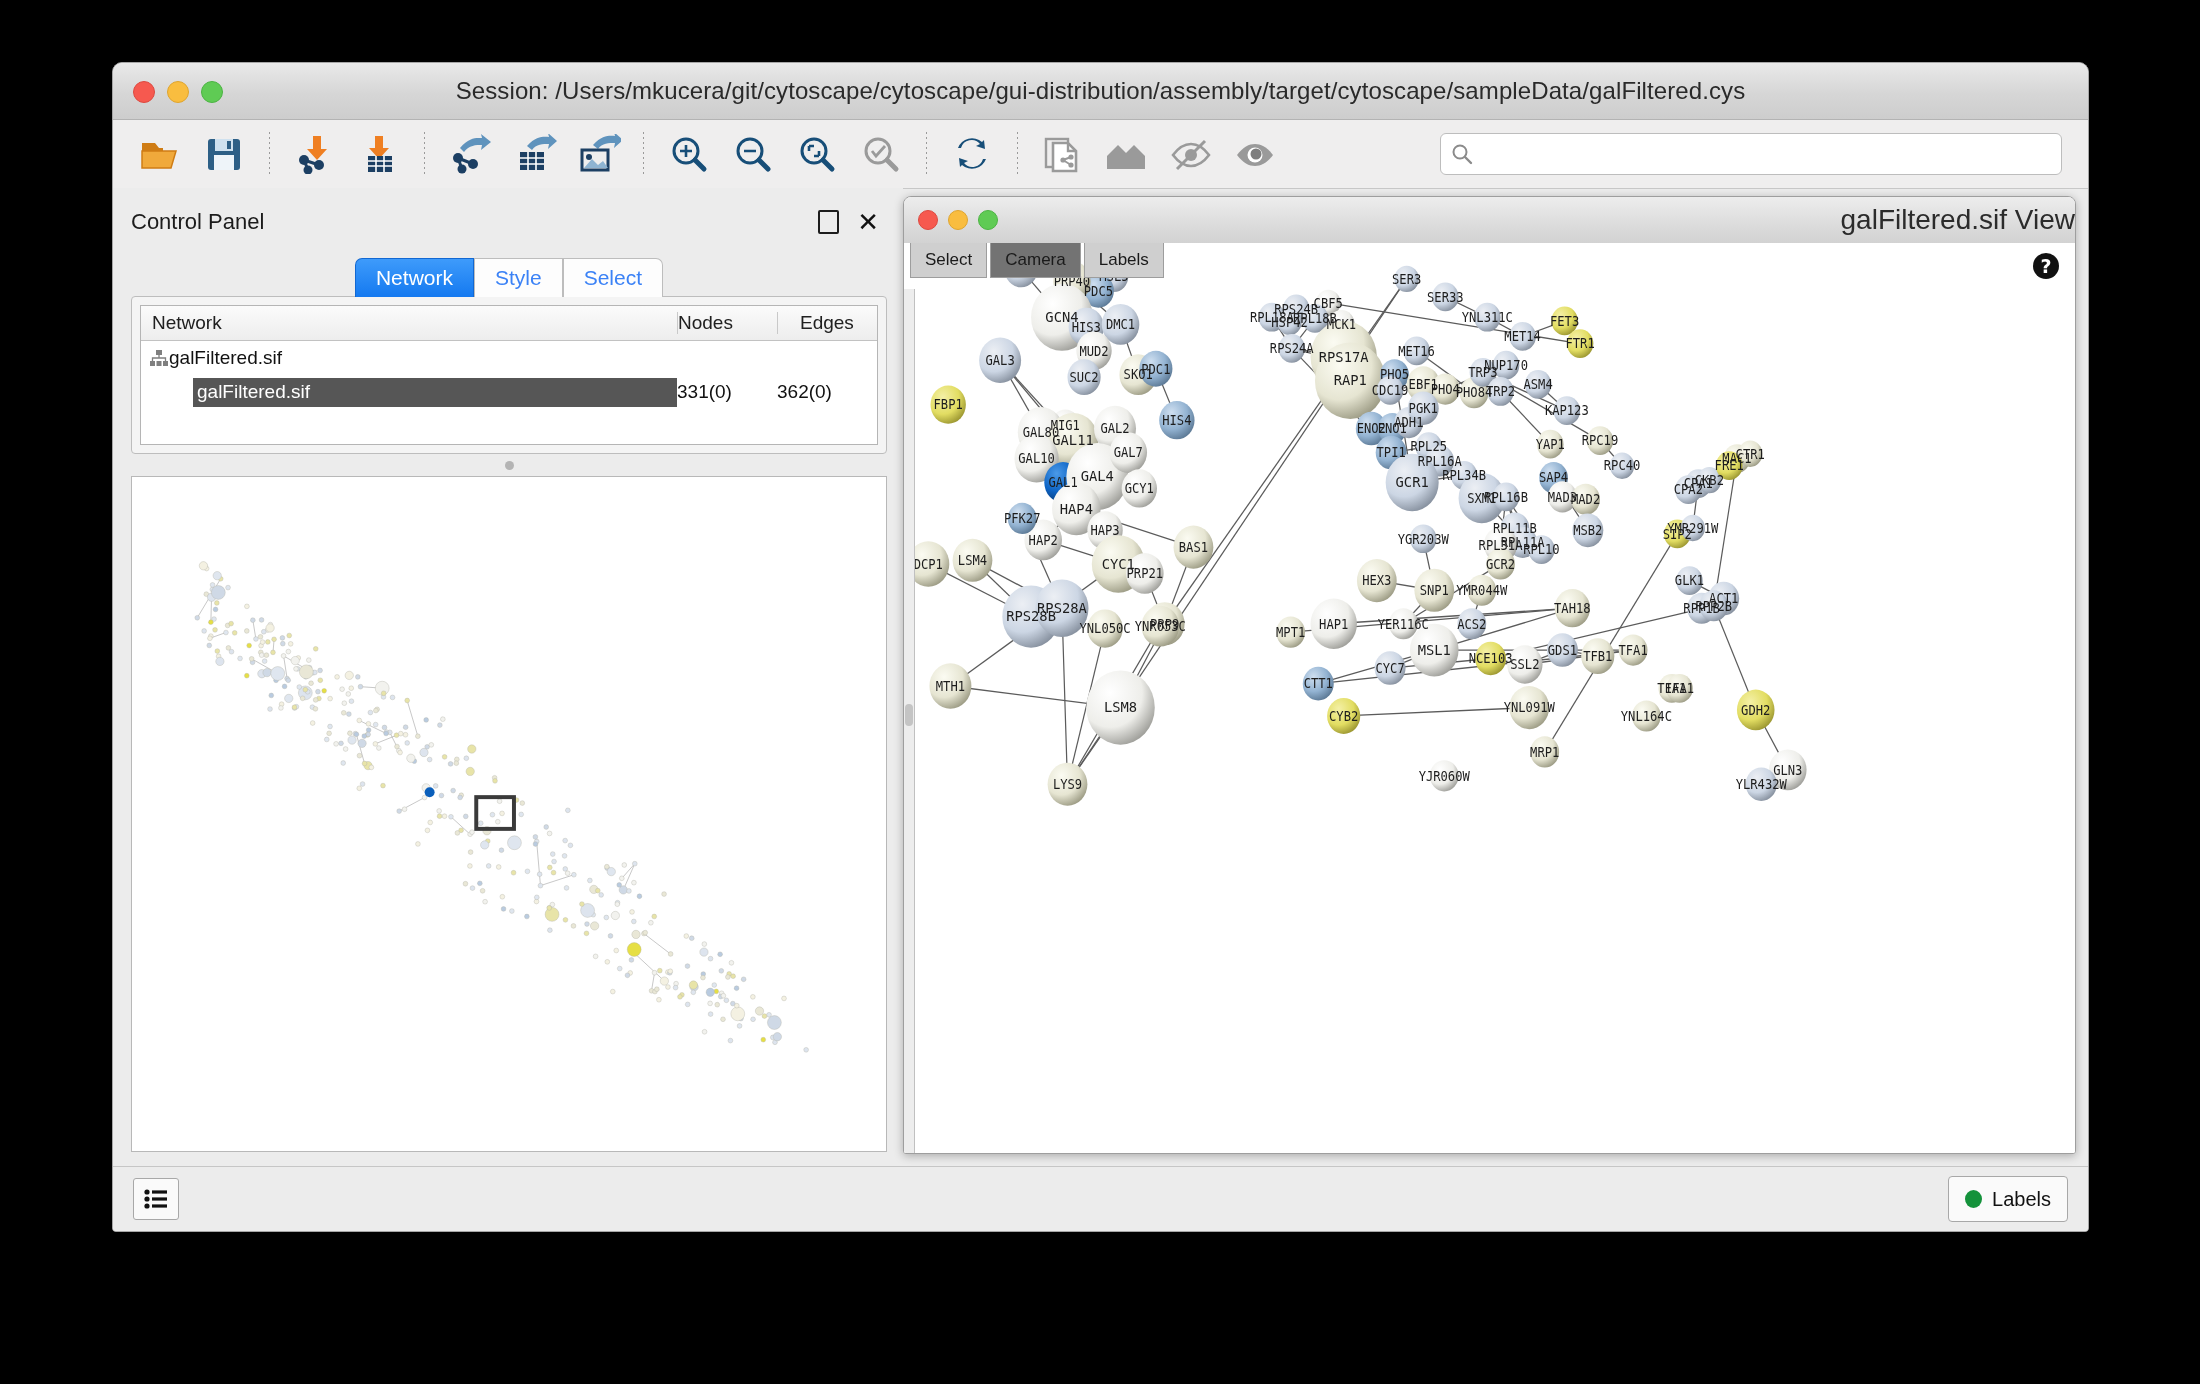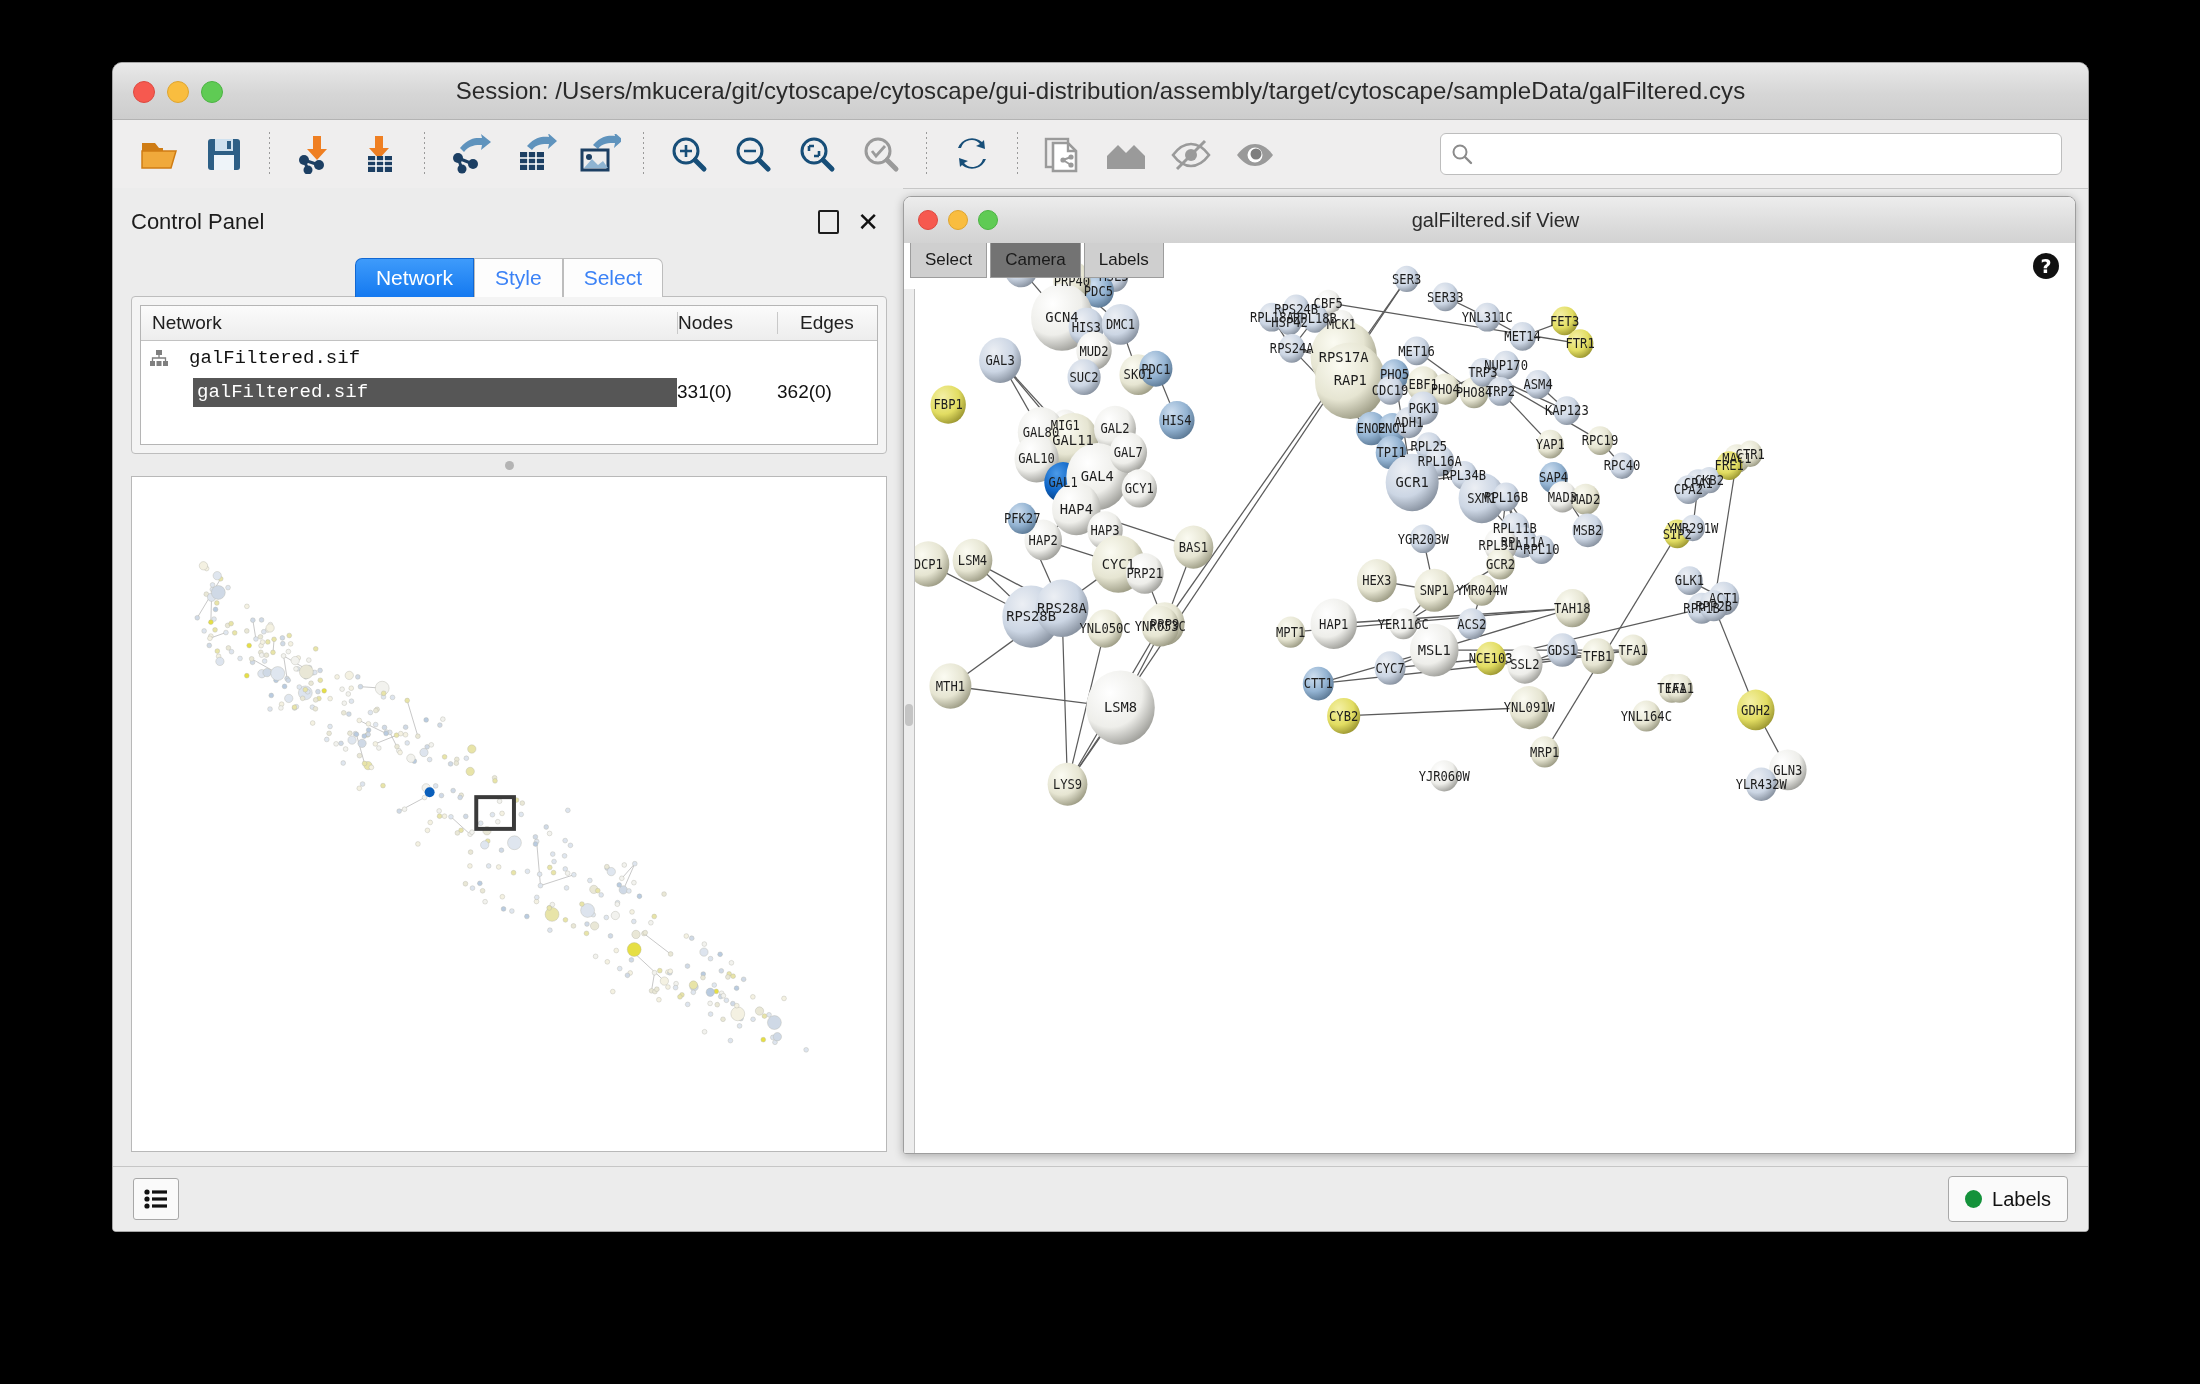--- a/index.html
+++ b/index.html
@@ -56,21 +56,21 @@
   
   #net-table-wrap{margin-top:-1px;border:1px solid #bdbdbd;background:#f4f4f4;padding:8px;
     border-radius:4px;}
   #net-table{background:#fff;border:1px solid #b5b5b5;height:140px;box-sizing:border-box;}
   #net-head{display:flex;height:34px;align-items:center;
     background:linear-gradient(180deg,#fbfbfb,#ededed);border-bottom:1px solid #c2c2c2;font-size:19px;color:#202020;}
   #net-head .c-name{flex:1;padding-left:11px;}
   #net-head .c-nodes{width:100px;border-left:1px solid #c9c9c9;padding-left:0;box-sizing:border-box;}
   #net-head .c-edges{width:100px;border-left:1px solid #c9c9c9;padding-left:22px;box-sizing:border-box;}
   .net-row{display:flex;align-items:center;height:34px;font-size:19px;color:#111;}
-  .net-row .c-name{flex:1;display:flex;align-items:center;gap:20px;padding-left:8px;font-family:Liberation Mono, monospace;}
+  .net-row .c-name{flex:1;display:flex;align-items:center;gap:0;padding-left:8px;}
   .net-row .c-nodes{width:100px;}
   .net-row .c-edges{width:100px;}
   .net-row.child .c-name{padding-left:56px;}
   .net-row.child .label-hl{background:#565656;color:#fff;display:inline-block;
     padding:3px 0 4px 0;width:100%;padding-left:4px;margin-left:-4px;}
 
   
   #cp-splitter{height:22px;display:flex;align-items:center;justify-content:center;}
   #cp-splitter .dot{width:9px;height:9px;border-radius:50%;background:#b4b4b4;}
 
@@ -78,21 +78,21 @@
   #overview{flex:1;border:1px solid #b8b8b8;background:#fff;margin-bottom:14px;position:relative;overflow:hidden;}
   #overview svg{position:absolute;inset:0;width:100%;height:100%;}
 
   
   #view-wrap{flex:1;position:relative;padding:8px 12px 12px 0;box-sizing:border-box;}
   #net-window{position:absolute;left:0;top:8px;right:12px;bottom:12px;
     background:#fff;border:1px solid #9e9e9e;border-radius:8px 8px 3px 3px;overflow:hidden;
     box-shadow:0 2px 10px rgba(0,0,0,.28);}
   #nv-titlebar{height:46px;background:linear-gradient(180deg,#ededed 0%,#dcdcdc 60%,#d2d2d2 100%);
     border-bottom:1px solid #b0b0b0;position:relative;}
-  #nv-titlebar .title{position:absolute;left:12px;right:0;line-height:46px;text-align:center;font-size:20px;color:#2b2b2b;}
+  #nv-titlebar .title{position:absolute;left:12px;right:0;line-height:46px;text-align:right;font-size:28px;color:#2b2b2b;}
   #nv-titlebar .traffic{top:13px;left:14px;gap:10px;}
   #nv-titlebar .light{width:18px;height:18px;}
 
   #nv-canvas{position:absolute;left:0;right:0;top:46px;bottom:0;background:#fff;overflow:hidden;}
   #nv-tabs{position:absolute;left:6px;top:0;display:flex;z-index:5;}
   .nv-tab{height:34px;line-height:34px;padding:0 14px;font-size:17px;color:#1a1a1a;
     background:#cfcfcf;border:1px solid #9d9d9d;border-top:none;margin-right:3px;cursor:pointer;}
   .nv-tab.active{background:#737373;}
   #nv-help{position:absolute;right:16px;top:10px;width:26px;height:26px;border-radius:50%;
     background:#111;color:#fff;font-size:19px;font-weight:bold;text-align:center;line-height:26px;z-index:5;cursor:pointer;font-family:"DejaVu Sans",sans-serif;}

